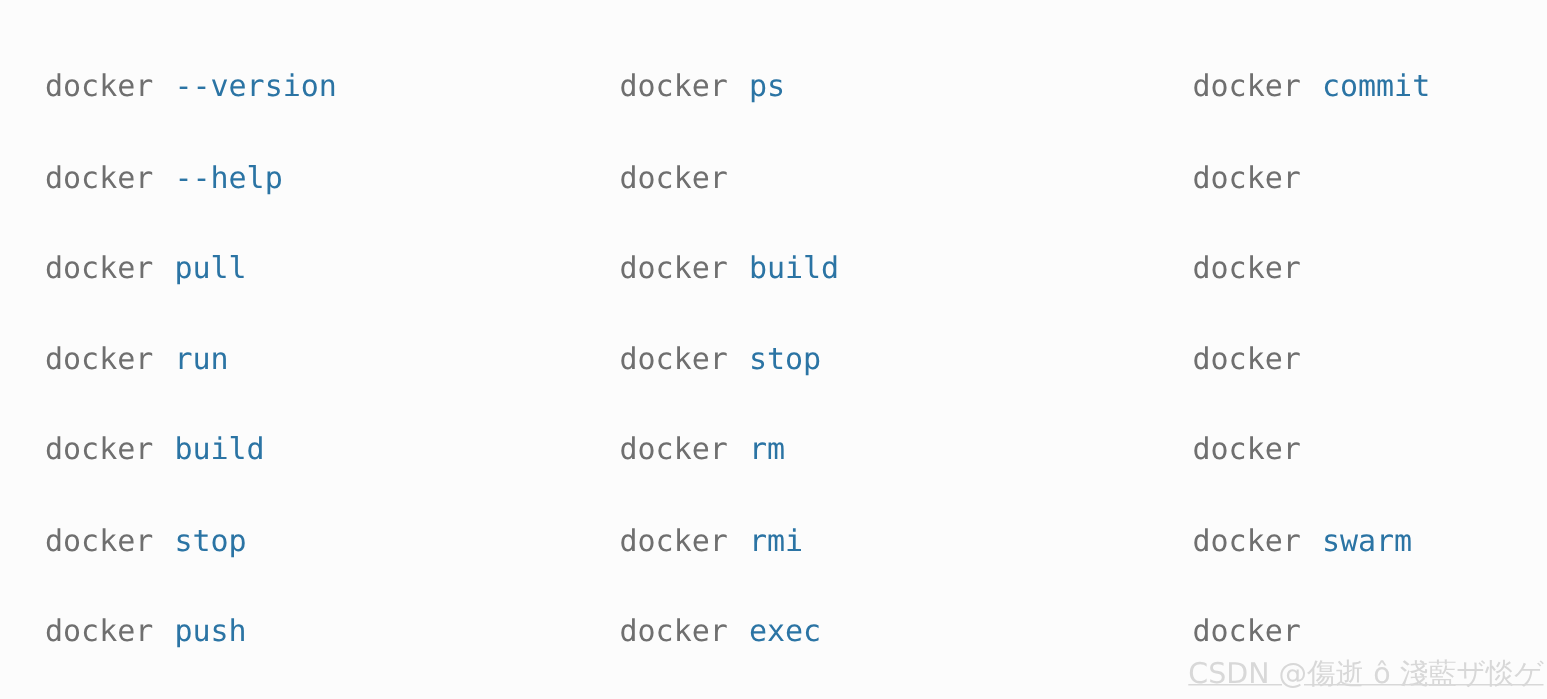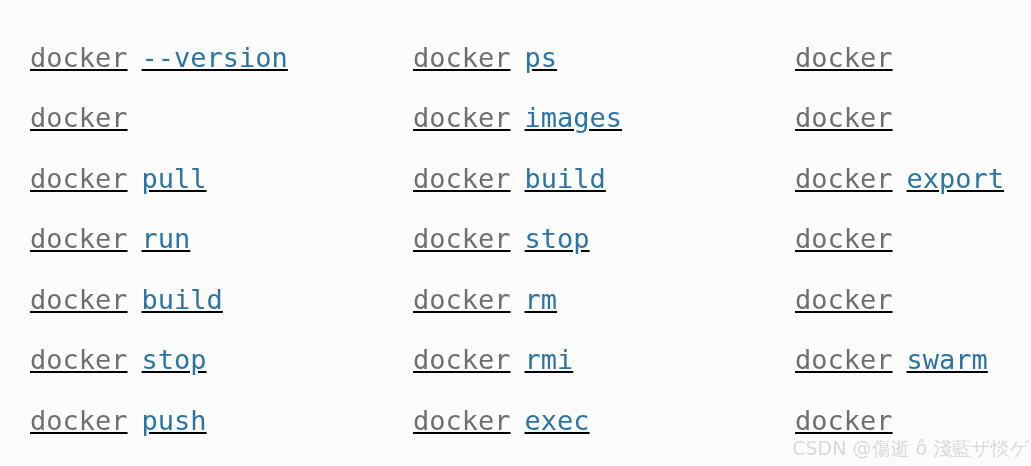--- a/index.html
+++ b/index.html
@@ -25,55 +25,56 @@
     top: 0;
   }
   .col-1 { left: 30px; }
   .col-2 { left: 413px; }
   .col-3 { left: 795px; }
   .row {
     height: 60.5px;
     display: flex;
     align-items: center;
     white-space: nowrap;
-    font-size: 27px;
+    font-size: 20px;
     letter-spacing: 0;
-    text-decoration: underline;
   }
   .prefix {
     color: var(--color-prefix, #6f6f6f);
   }
   .arg {
     color: var(--color-command, #2b74a4);
     margin-left: 14px;
     text-align: center;
   }
   .watermark {
     position: absolute;
     top: 436px;
     right: 2px;
     font-family: "DejaVu Sans", "Liberation Sans", sans-serif;
     font-size: 19px;
     color: var(--color-watermark, #d8d8d8);
     white-space: nowrap;
     user-select: none;
+    text-decoration: underline;
   }
 </style>
 </head>
 <body>
 
 <div class="commands">
 
   <div class="col col-1">
     <div class="row">
       <span class="prefix">docker</span>
       <span class="arg">--version</span>
     </div>
     <div class="row">
       <span class="prefix">docker</span>
+      <span class="arg">--help</span>
     </div>
     <div class="row">
       <span class="prefix">docker</span>
       <span class="arg">pull</span>
     </div>
     <div class="row">
       <span class="prefix">docker</span>
       <span class="arg">run</span>
     </div>
     <div class="row">
@@ -90,21 +91,20 @@
     </div>
   </div>
 
   <div class="col col-2">
     <div class="row">
       <span class="prefix">docker</span>
       <span class="arg">ps</span>
     </div>
     <div class="row">
       <span class="prefix">docker</span>
-      <span class="arg">images</span>
     </div>
     <div class="row">
       <span class="prefix">docker</span>
       <span class="arg">build</span>
     </div>
     <div class="row">
       <span class="prefix">docker</span>
       <span class="arg">stop</span>
     </div>
     <div class="row">
@@ -117,27 +117,27 @@
     </div>
     <div class="row">
       <span class="prefix">docker</span>
       <span class="arg">exec</span>
     </div>
   </div>
 
   <div class="col col-3">
     <div class="row">
       <span class="prefix">docker</span>
+      <span class="arg">commit</span>
     </div>
     <div class="row">
       <span class="prefix">docker</span>
     </div>
     <div class="row">
       <span class="prefix">docker</span>
-      <span class="arg">export</span>
     </div>
     <div class="row">
       <span class="prefix">docker</span>
     </div>
     <div class="row">
       <span class="prefix">docker</span>
     </div>
     <div class="row">
       <span class="prefix">docker</span>
       <span class="arg">swarm</span>

